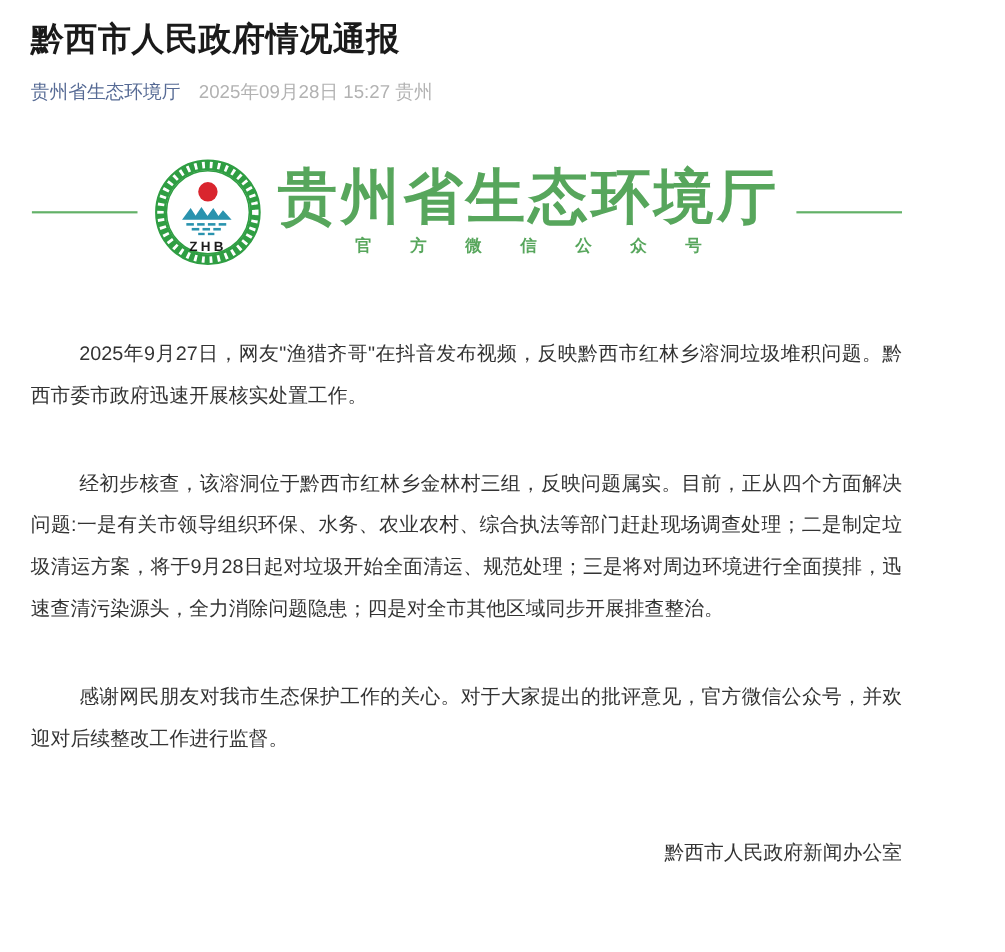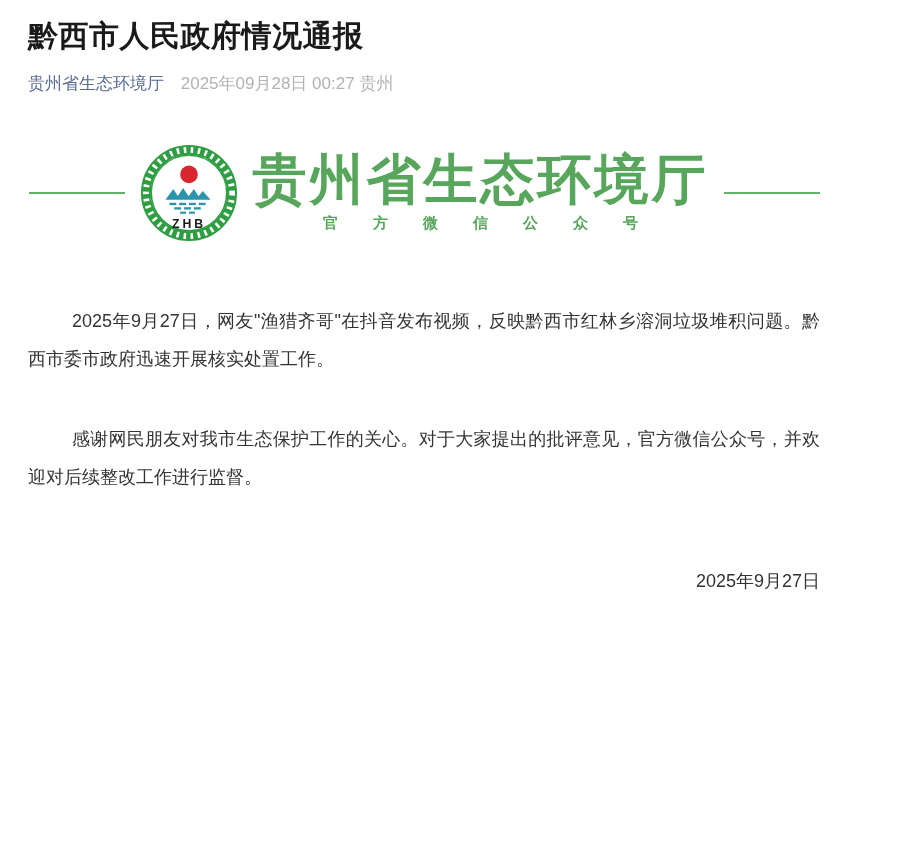--- a/index.html
+++ b/index.html
@@ -96,21 +96,21 @@
 </style>
 </head>
 <body>
 
 <div class="page">
 
   <h1 class="article-title">黔西市人民政府情况通报</h1>
 
   <div class="meta">
     <a class="source" href="#">贵州省生态环境厅</a>
-    <span class="time">2025年09月28日 00:27</span>
+    <span class="time">2025年09月28日 15:27</span>
     <span class="loc">贵州</span>
   </div>
 
   <div class="banner">
     <span class="rule"></span>
 
     <svg class="logo" width="98" height="98" viewBox="0 0 100 100">
       <circle cx="50" cy="50" r="44" fill="#ffffff" stroke="#2f9e43" stroke-width="10"></circle>
       <circle cx="50" cy="50" r="44" fill="none" stroke="#ffffff" stroke-width="6" stroke-dasharray="2.6 4.6"></circle>
       <circle cx="50" cy="50" r="38.5" fill="none" stroke="#2f9e43" stroke-width="1.5"></circle>
@@ -135,20 +135,21 @@
       <div class="banner-caption-wrap">
         <span class="banner-caption">官方微信公众号</span>
       </div>
     </div>
 
     <span class="rule"></span>
   </div>
 
   <div class="content">
     <p>2025年9月27日，网友"渔猎齐哥"在抖音发布视频，反映黔西市红林乡溶洞垃圾堆积问题。黔西市委市政府迅速开展核实处置工作。</p>
+    <p>经初步核查，该溶洞位于黔西市红林乡金林村三组，反映问题属实。目前，正从四个方面解决问题:一是有关市领导组织环保、水务、农业农村、综合执法等部门赶赴现场调查处理；二是制定垃圾清运方案，将于9月28日起对垃圾开始全面清运、规范处理；三是将对周边环境进行全面摸排，迅速查清污染源头，全力消除问题隐患；四是对全市其他区域同步开展排查整治。</p>
     <p>感谢网民朋友对我市生态保护工作的关心。对于大家提出的批评意见，官方微信公众号，并欢迎对后续整改工作进行监督。</p>
 
     <div class="signature">
-      <div class="sig-line">2025年9月27日</div>
+      <div class="sig-line">黔西市人民政府新闻办公室</div>
     </div>
   </div>
 
 </div>
 
 </body></html>

